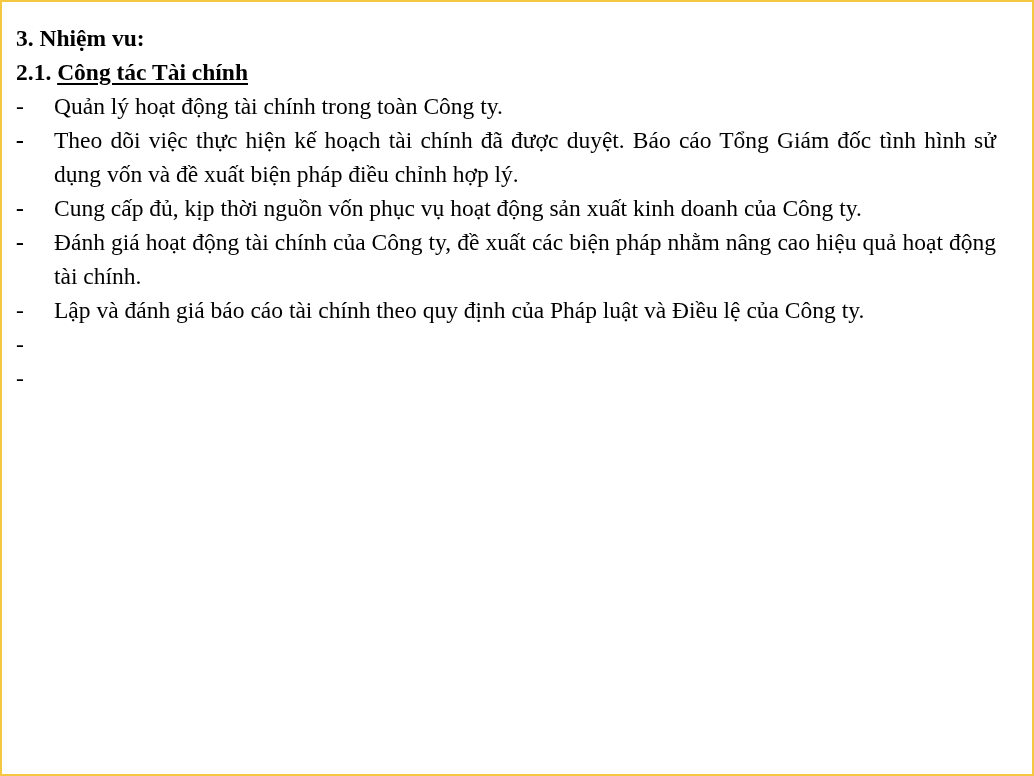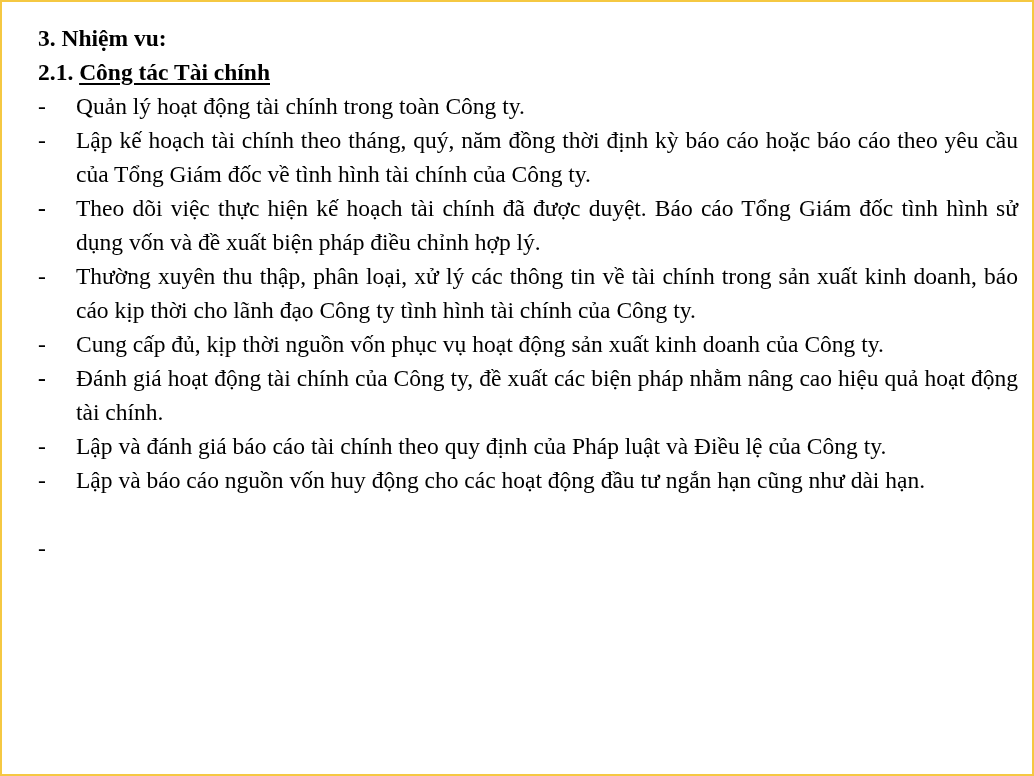--- a/index.html
+++ b/index.html
@@ -11,21 +11,21 @@
     border: 2px solid #f5c842;
     background: #ffffff;
     overflow: hidden;
     font-family: "Liberation Serif", "DejaVu Serif", serif;
     color: #000;
     font-size: 23.5px;
     line-height: 34px;
   }
   .content {
     position: absolute;
-    left: 36px; top: 19px;
+    left: 14px; top: 19px;
     width: 980px;
   }
   .heading { font-weight: bold; margin: 0; height: 34px; }
   .heading .u { text-decoration: underline; text-decoration-thickness: 2px; text-underline-offset: 3px; font-family: Liberation Serif, serif; }
   .item {
     position: relative;
     padding-left: 38px;
     text-align: justify;
     text-align-last: left;
   }
@@ -38,28 +38,28 @@
 <div class="page">
   <div class="content">
     <div class="heading">3. Nhiệm vu:</div>
 
     <div class="heading">
       <span>2.1.</span>
       <span class="u">Công tác Tài chính</span>
     </div>
 
     <div class="item"><span class="dash">-</span><span>Quản lý hoạt động tài chính trong toàn Công ty.</span></div>
-    <div class="item"><span class="dash">-</span><span>Lập kế hoạch tài chính theo tháng, quý, năm đồng thời định kỳ báo cáo hoặc báo cáo theo yêu cầu của Tổng Giám đốc về tình hình tài chính của Công ty.</span></div>
+    <div class="item"><span class="dash">-</span></div>
     <div class="item"><span class="dash">-</span></div>
     <div class="item"><span class="dash">-</span><span>Theo dõi việc thực hiện kế hoạch tài chính đã được duyệt. Báo cáo Tổng Giám đốc tình hình sử dụng vốn và đề xuất biện pháp điều chỉnh hợp lý.</span></div>
-    <div class="item"><span class="dash">-</span><span>Thường xuyên thu thập, phân loại, xử lý các thông tin về tài chính trong sản xuất kinh doanh, báo cáo kịp thời cho lãnh đạo Công ty tình hình tài chính của Công ty.</span></div>
+    <div class="item"><span class="dash">-</span></div>
     <div class="item"><span class="dash">-</span><span>Cung cấp đủ, kịp thời nguồn vốn phục vụ hoạt động sản xuất kinh doanh của Công ty.</span></div>
     <div class="item"><span class="dash">-</span></div>
     <div class="item"><span class="dash">-</span><span>Đánh giá hoạt động tài chính của Công ty, đề xuất các biện pháp nhằm nâng cao hiệu quả hoạt động tài chính.</span></div>
     <div class="item"><span class="dash">-</span><span>Lập và đánh giá báo cáo tài chính theo quy định của Pháp luật và Điều lệ của Công ty.</span></div>
-    <div class="item"><span class="dash">-</span><span>Lập và báo cáo nguồn vốn huy động cho các hoạt động đầu tư ngắn hạn cũng như dài hạn.</span></div>
+    <div class="item"><span class="dash">-</span></div>
 
     <div class="spacer"></div>
 
 
     <div class="item"><span class="dash">-</span></div>
   </div>
 </div>
 
 </body></html>

